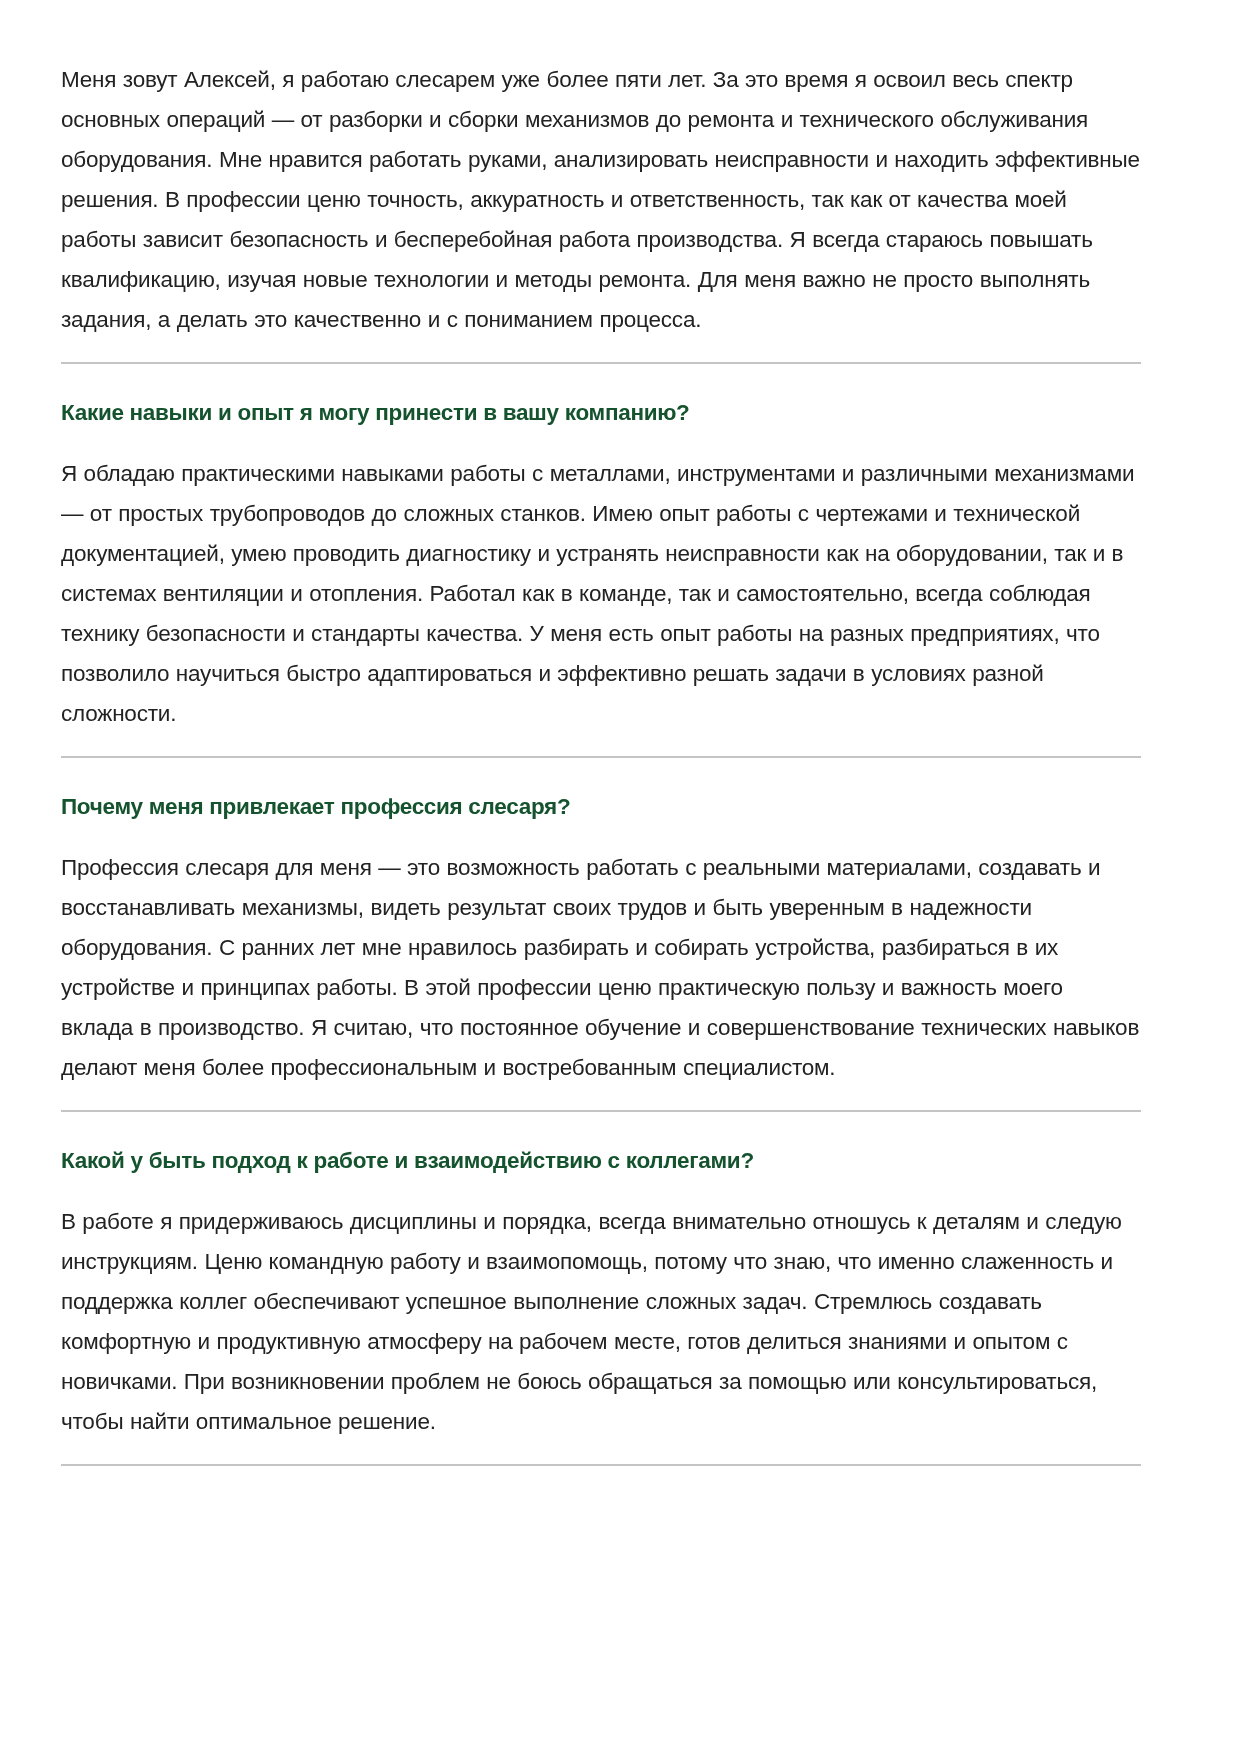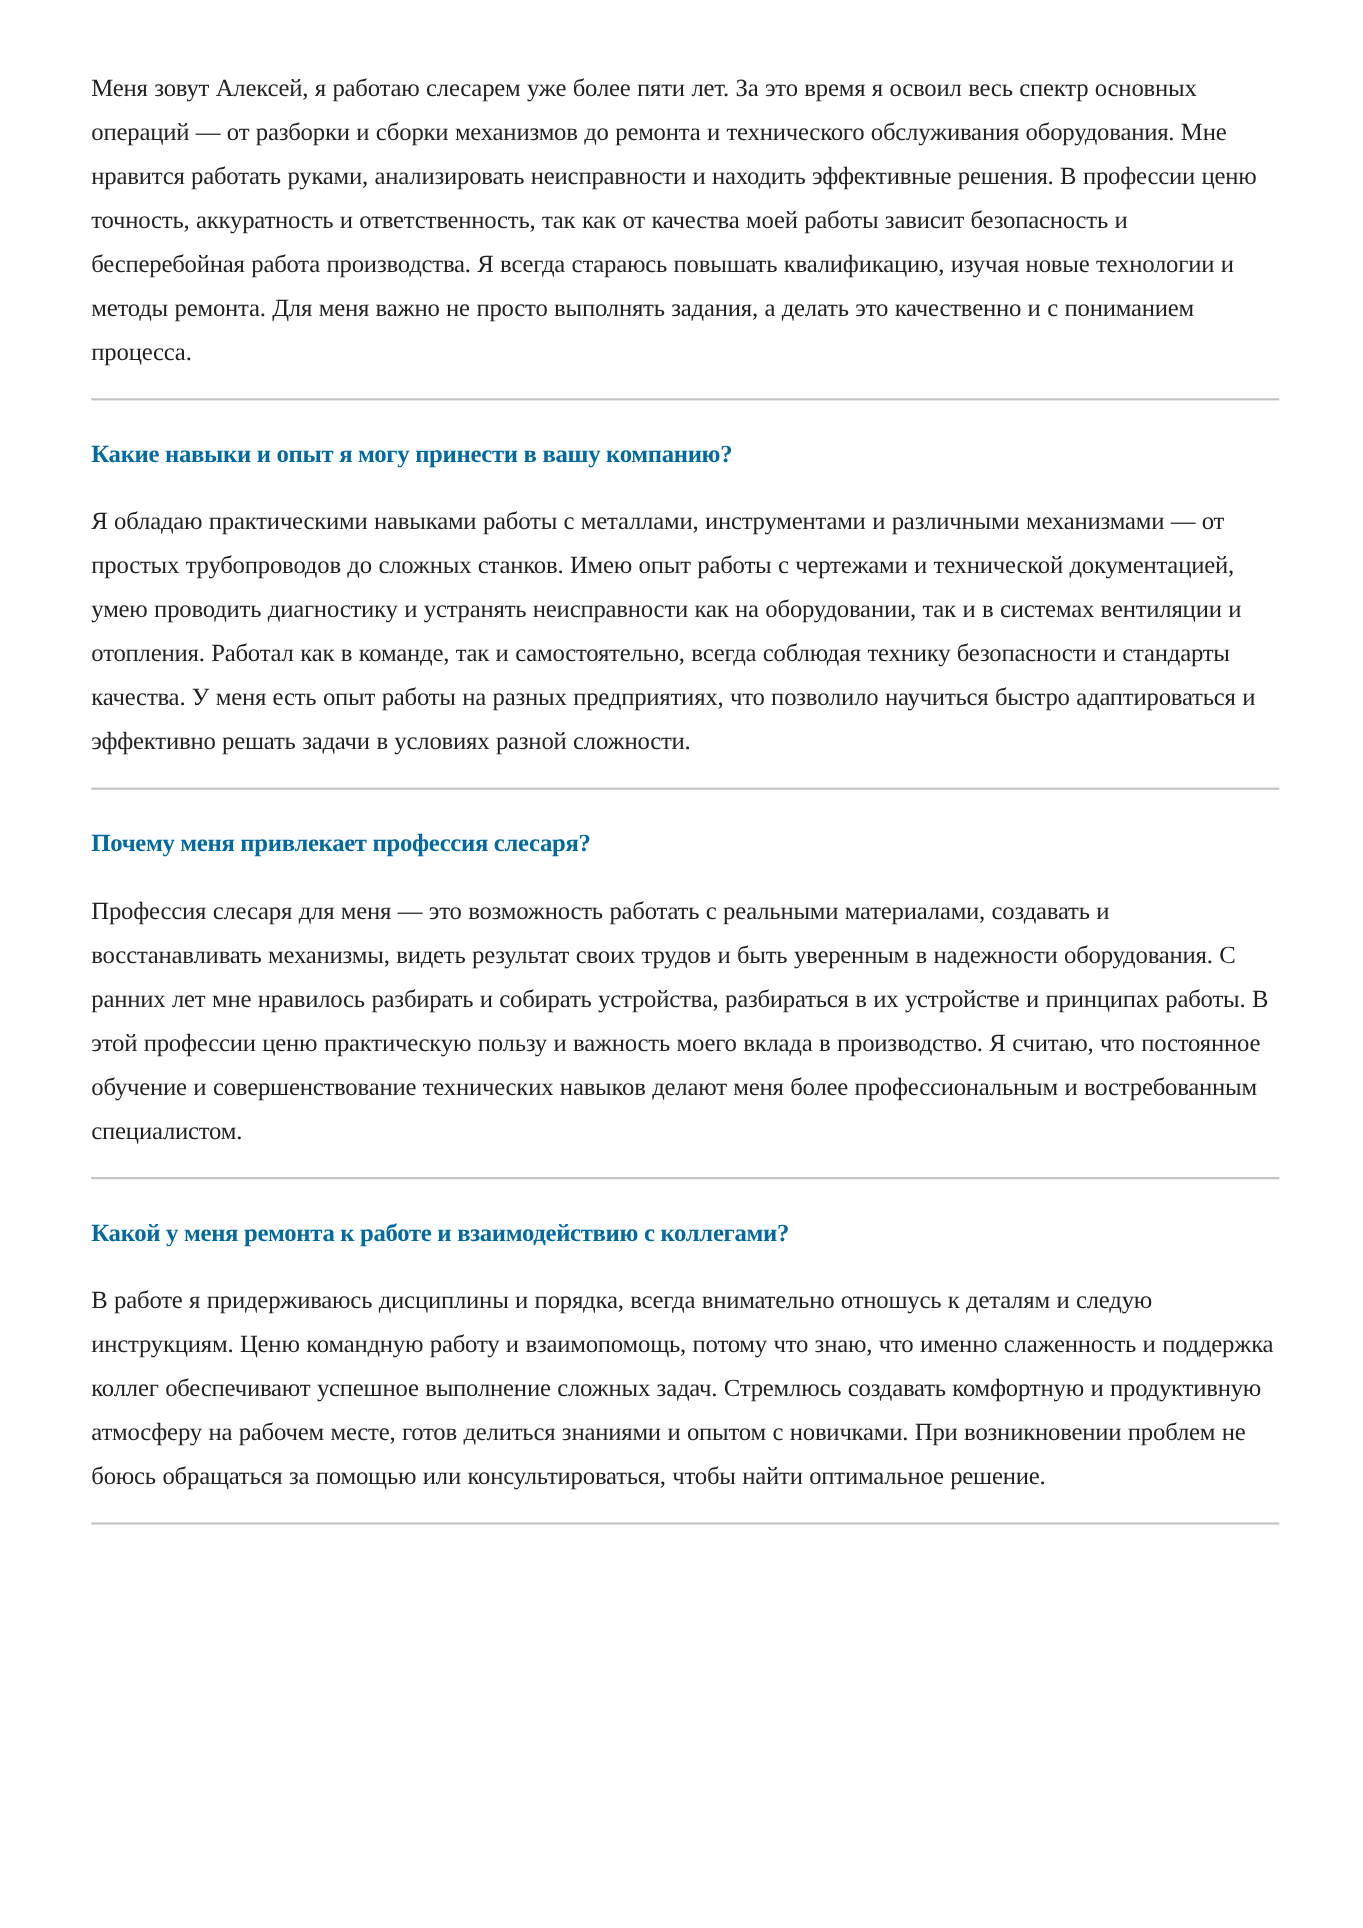--- a/index.html
+++ b/index.html
@@ -9,44 +9,43 @@
     }
     body {
       width: 1239px;
       height: 1753px;
       overflow: hidden;
       font-family: "Liberation Sans", "DejaVu Sans", sans-serif;
       color: #222222;
     }
     .page {
       position: relative;
-      padding: 60px 0 0 83px;
+      padding: 60px 0 0 61px;
       width: 1080px;
-      font-family: Liberation Serif, serif;
     }
     .para {
       font-size: 22.5px;
       line-height: 40px;
       margin: 0;
       letter-spacing: -0.2px;
       word-spacing: 0.5px;
     }
     .divider {
       height: 0;
       border: none;
       border-top: 2px solid #c4c4c4;
       margin: 0;
       width: 1080px;
     }
     .section-title {
       font-size: 22.5px;
       font-weight: bold;
       line-height: 30px;
       margin: 0;
-      color: #0369a1;
+      color: #14532d;
       letter-spacing: -0.3px;
     }
     .intro { margin-bottom: 22px; }
     .sec { }
     .sec .divider { margin-bottom: 34px; }
     .sec .section-title { margin-bottom: 26px; }
     .sec .para { margin-bottom: 22px; }
   </style>
 </head>
 <body>
@@ -62,21 +61,21 @@
   </div>
 
   <div class="sec">
     <hr class="divider">
     <h2 class="section-title">Почему меня привлекает профессия слесаря?</h2>
     <p class="para">Профессия слесаря для меня — это возможность работать с реальными материалами, создавать и восстанавливать механизмы, видеть результат своих трудов и быть уверенным в надежности оборудования. С ранних лет мне нравилось разбирать и собирать устройства, разбираться в их устройстве и принципах работы. В этой профессии ценю практическую пользу и важность моего вклада в производство. Я считаю, что постоянное обучение и совершенствование технических навыков делают меня более профессиональным и востребованным специалистом.</p>
   </div>
 
   <div class="sec">
     <hr class="divider">
-    <h2 class="section-title">Какой у меня ремонта к работе и взаимодействию с коллегами?</h2>
+    <h2 class="section-title">Какой у быть подход к работе и взаимодействию с коллегами?</h2>
     <p class="para">В работе я придерживаюсь дисциплины и порядка, всегда внимательно отношусь к деталям и следую инструкциям. Ценю командную работу и взаимопомощь, потому что знаю, что именно слаженность и поддержка коллег обеспечивают успешное выполнение сложных задач. Стремлюсь создавать комфортную и продуктивную атмосферу на рабочем месте, готов делиться знаниями и опытом с новичками. При возникновении проблем не боюсь обращаться за помощью или консультироваться, чтобы найти оптимальное решение.</p>
   </div>
 
   <div class="sec">
     <hr class="divider">
   </div>
 
 </div>
 
 </body></html>

